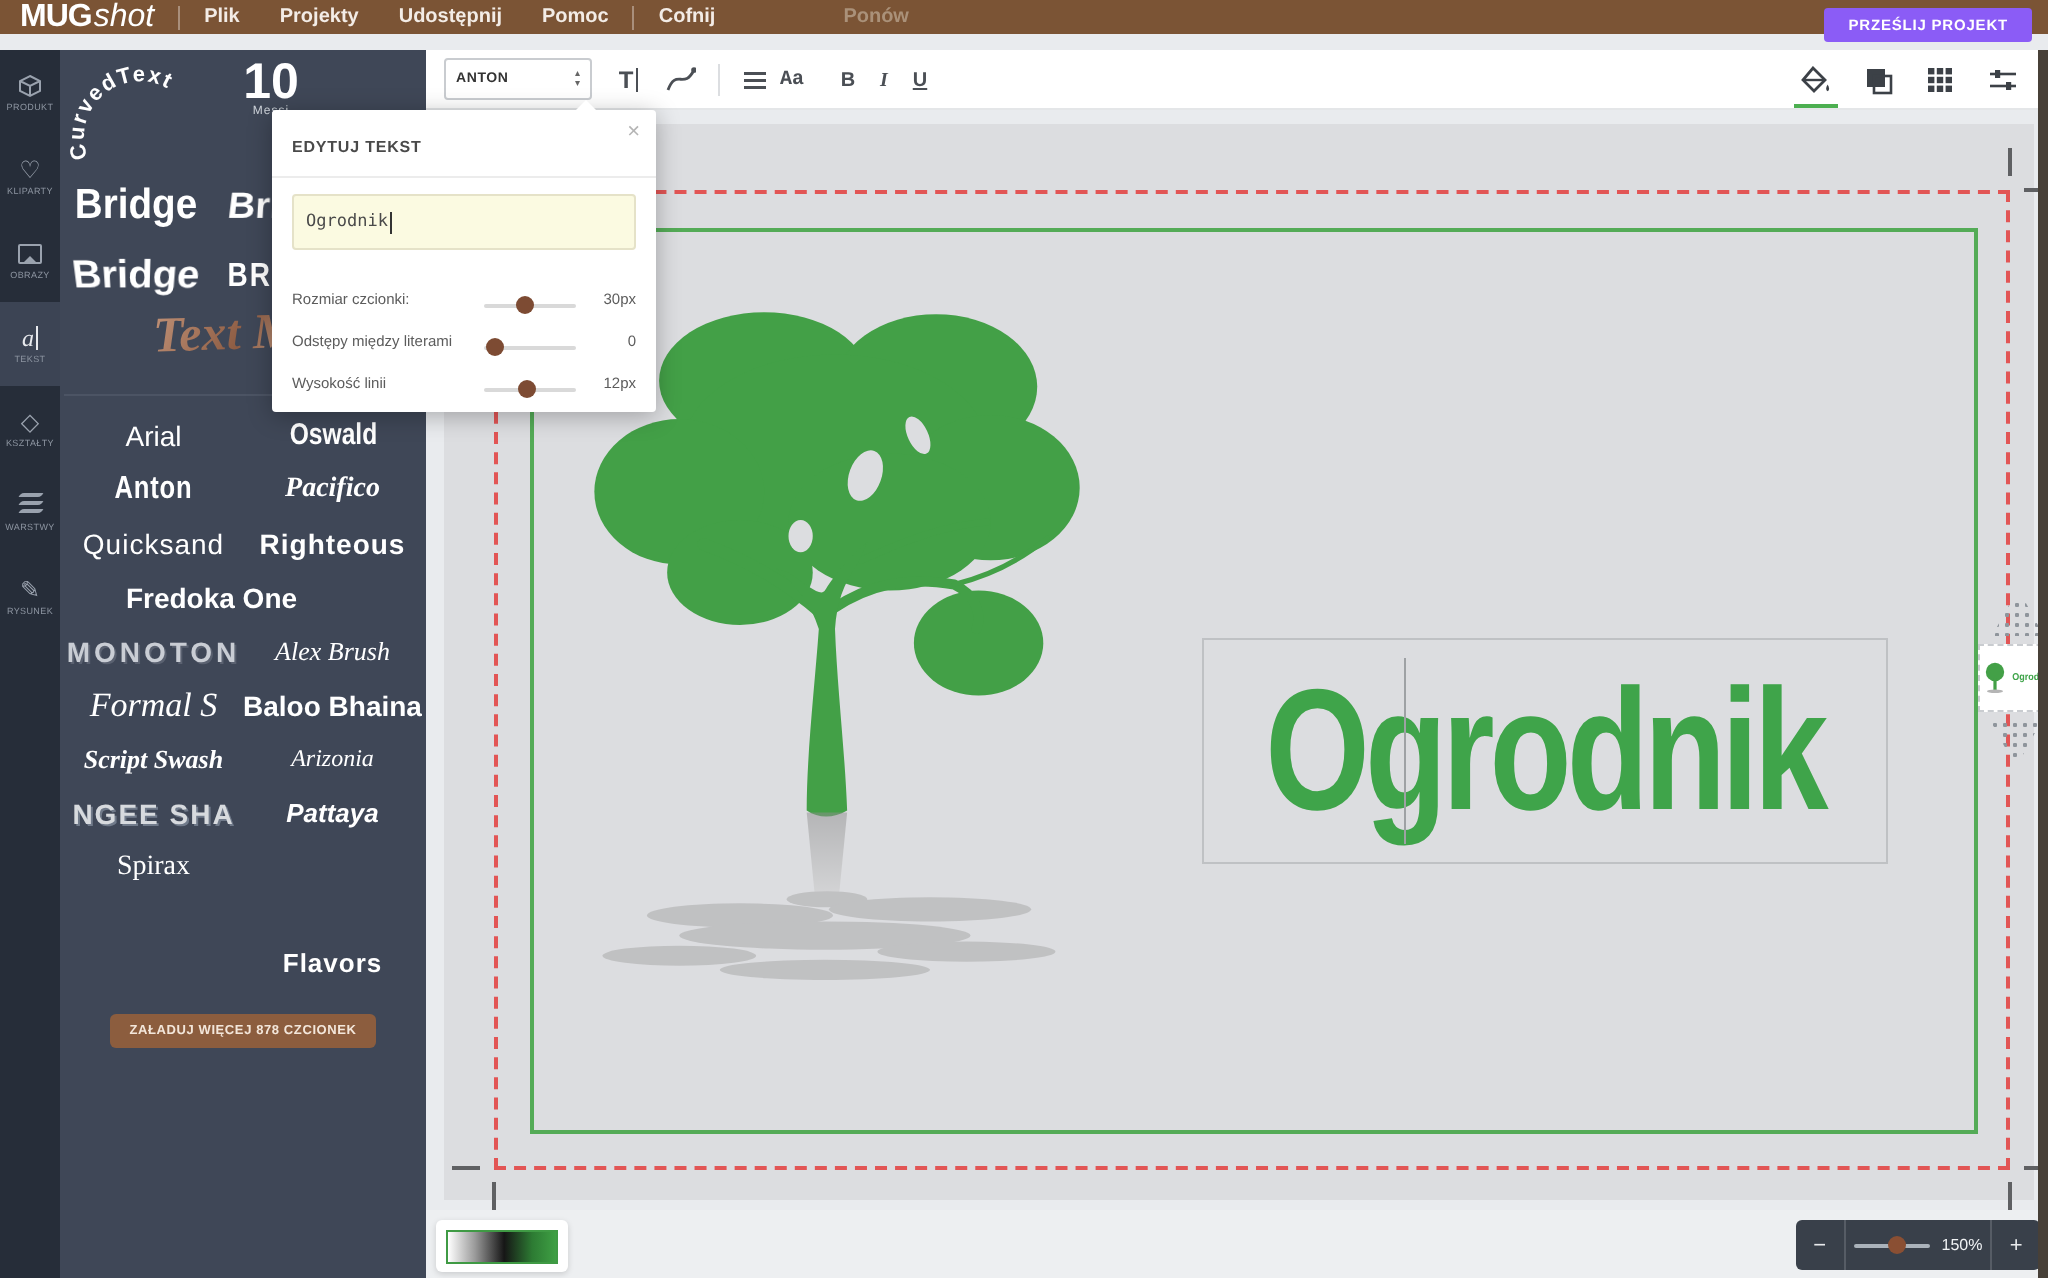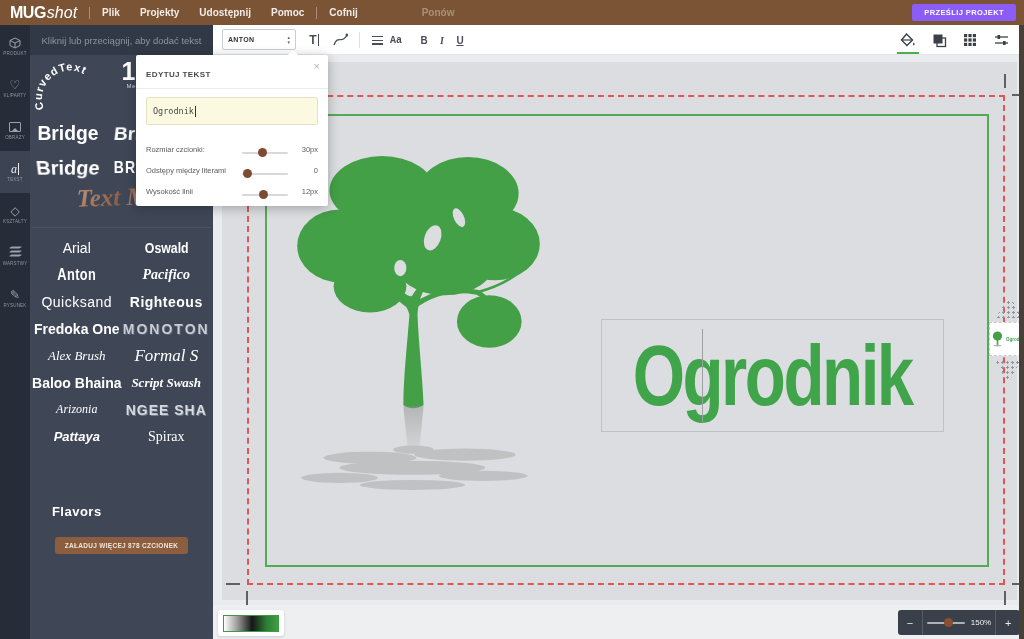--- a/index.html
+++ b/index.html
@@ -1,21 +1,21 @@
 <!DOCTYPE html>
 <html><head>
 <meta charset="utf-8">
 <style>
   * { margin:0; padding:0; box-sizing:border-box; }
   html,body { width:1024px; height:639px; overflow:hidden; background:#e9ebee;
     font-family:"Liberation Sans", sans-serif; }
   .app { position:relative; width:1024px; height:639px; overflow:hidden; }
 
   
-  .topbar { position:absolute; left:0; top:0; right:0; height:25px; background:#7b5435;
+  .topbar { position:absolute; left:0; top:0; right:0; height:17px; background:#7b5435;
     display:flex; align-items:center; z-index:60; }
   .logo { margin-left:10px; color:#fff; font-size:16px; display:flex; align-items:baseline; }
   .logo b { font-weight:900; letter-spacing:-0.5px; }
   .logo i { font-weight:300; font-style:italic; margin-left:1px; }
   .tb-sep { width:1px; height:12px; background:rgba(255,255,255,.35); margin:0 12px; }
   .menu { display:flex; gap:20px; }
   .menu-item { color:#f3ece6; font-size:10px; font-weight:bold; cursor:pointer; }
   .menu-item.disabled { color:#aa9179;margin-left:44px; }
   .submit-btn { position:absolute; right:8px; top:4px; height:17px; background:#8b5cf6;
     color:#fff; font-size:7.5px; font-weight:bold; letter-spacing:.4px; border:none;
@@ -55,21 +55,21 @@
   .divider { height:1px; background:#4c5464; margin:0 2px; }
   .fonts { display:flex; flex-wrap:wrap; padding:6px 2px 0 2px; }
   .font-item { width:50%; height:27px; display:flex; align-items:center; justify-content:center;
     color:#fff; cursor:pointer; white-space:nowrap; overflow:visible; }
   .f-arial { font-size:14px; }
   .f-oswald { font-size:15px; font-weight:bold; transform:scaleX(.82); }
   .f-anton { font-size:16px; font-weight:900; transform:scaleX(.8); letter-spacing:.5px; }
   .f-pacifico { font-family:"Liberation Serif", serif; font-style:italic; font-weight:bold; font-size:14px; }
   .f-quicksand { font-size:14px; font-weight:300; letter-spacing:.5px; }
   .f-righteous { font-size:14px; font-weight:bold; letter-spacing:.5px; }
-  .f-fredoka { font-size:14px; font-weight:800; }
+  .f-fredoka { font-size:14px; font-weight:800;margin-left:29px; }
   .f-monoton { font-size:14px; font-weight:bold; letter-spacing:2px; color:#c9cdd4; text-shadow:1px 1px 0 #5a6170; }
   .f-alex { font-family:"Liberation Serif", serif; font-style:italic; font-size:13px; }
   .f-formal { font-family:"Liberation Serif", serif; font-style:italic; font-size:17px; }
   .f-baloo { font-size:14px; font-weight:800; }
   .f-swash { font-family:"Liberation Serif", serif; font-style:italic; font-weight:bold; font-size:13px; }
   .f-arizonia { font-family:"Liberation Serif", serif; font-style:italic; font-size:12px; }
   .f-ngee { font-size:14px; font-weight:800; letter-spacing:1px; color:#d7dade; text-shadow:1px 1px 0 #707a8a; }
   .f-pattaya { font-size:13px; font-weight:bold; font-style:italic; }
   .f-spirax { font-family:"Liberation Serif", serif; font-size:14px; }
   .f-flavors { font-size:13px; font-weight:bold; letter-spacing:.5px;margin-top:48px; }
@@ -223,21 +223,20 @@
         </div>
       <div class="rail-label">WARSTWY</div>
     </div>
     <div class="rail-item">
       <div class="rail-ico">✎</div>
       <div class="rail-label">RYSUNEK</div>
     </div>
   </div>
 
   <div class="panel">
-    <div class="panel-hint">Kliknij lub przeciągnij, aby dodać tekst</div>
     <div class="gallery">
       <div class="g-curved">
         <svg width="72" height="64" viewBox="0 0 72 64">
           <defs>
               <path id="arcp" d="M10,52 A28,28 0 1,1 62,52"></path>
             </defs>
           <text font-size="11" font-weight="bold" fill="#fff" letter-spacing="1">
             <textPath href="#arcp">CurvedText</textPath>
           </text>
         </svg>

